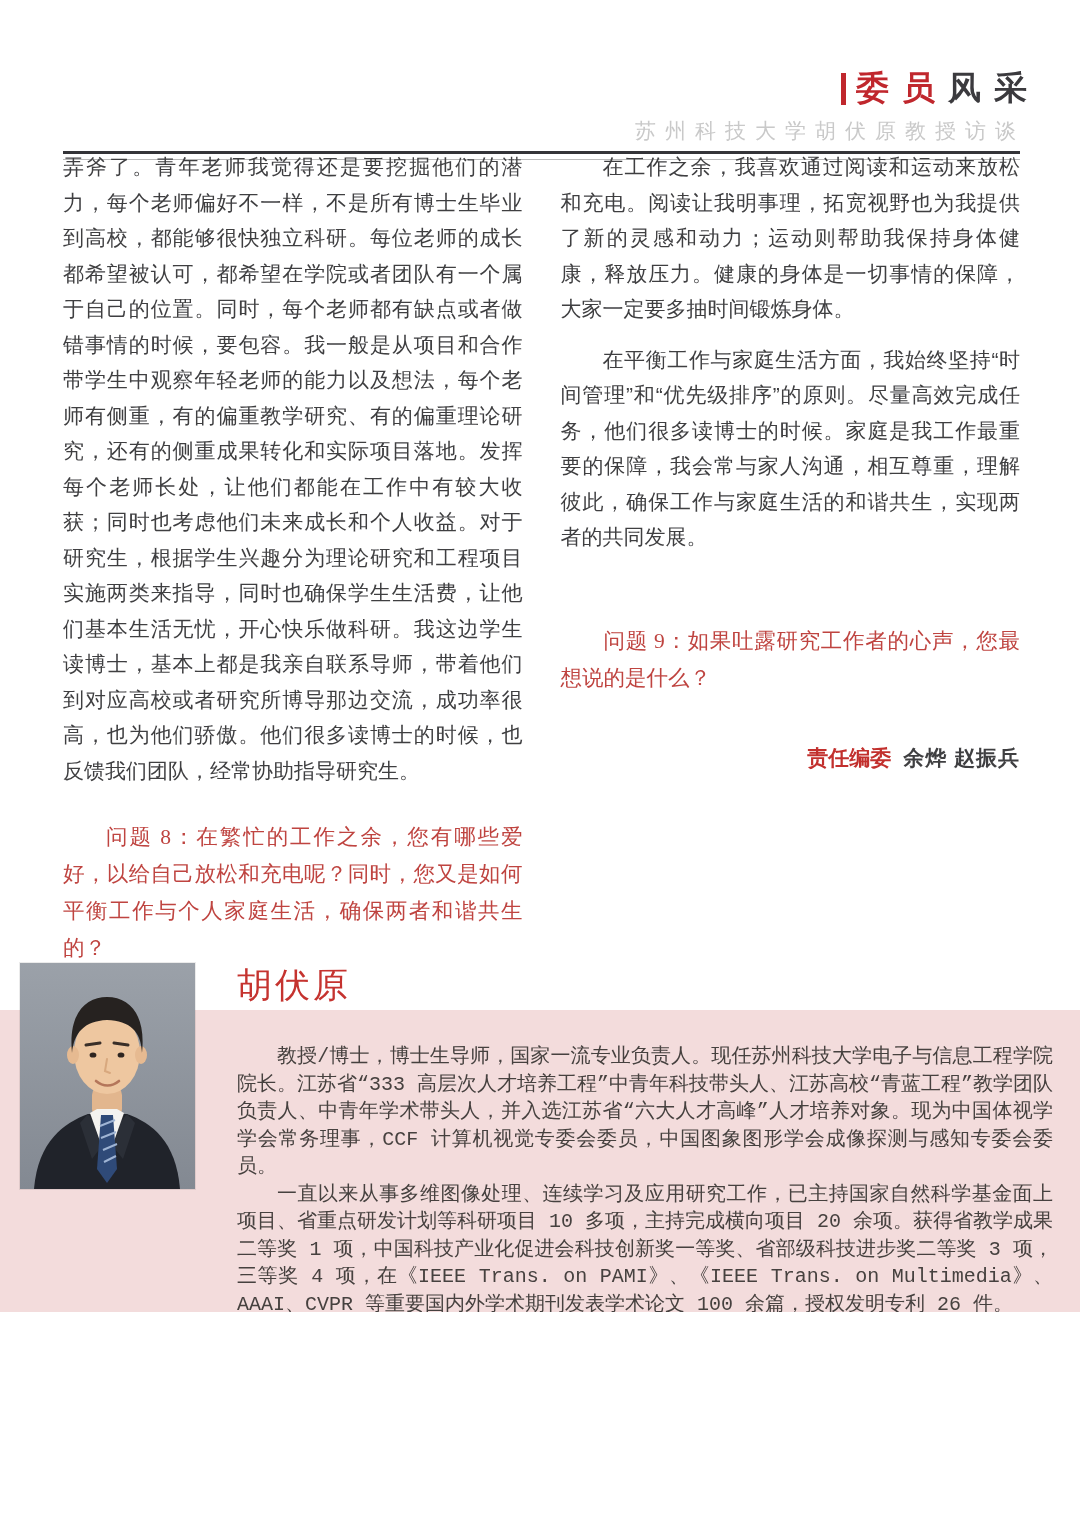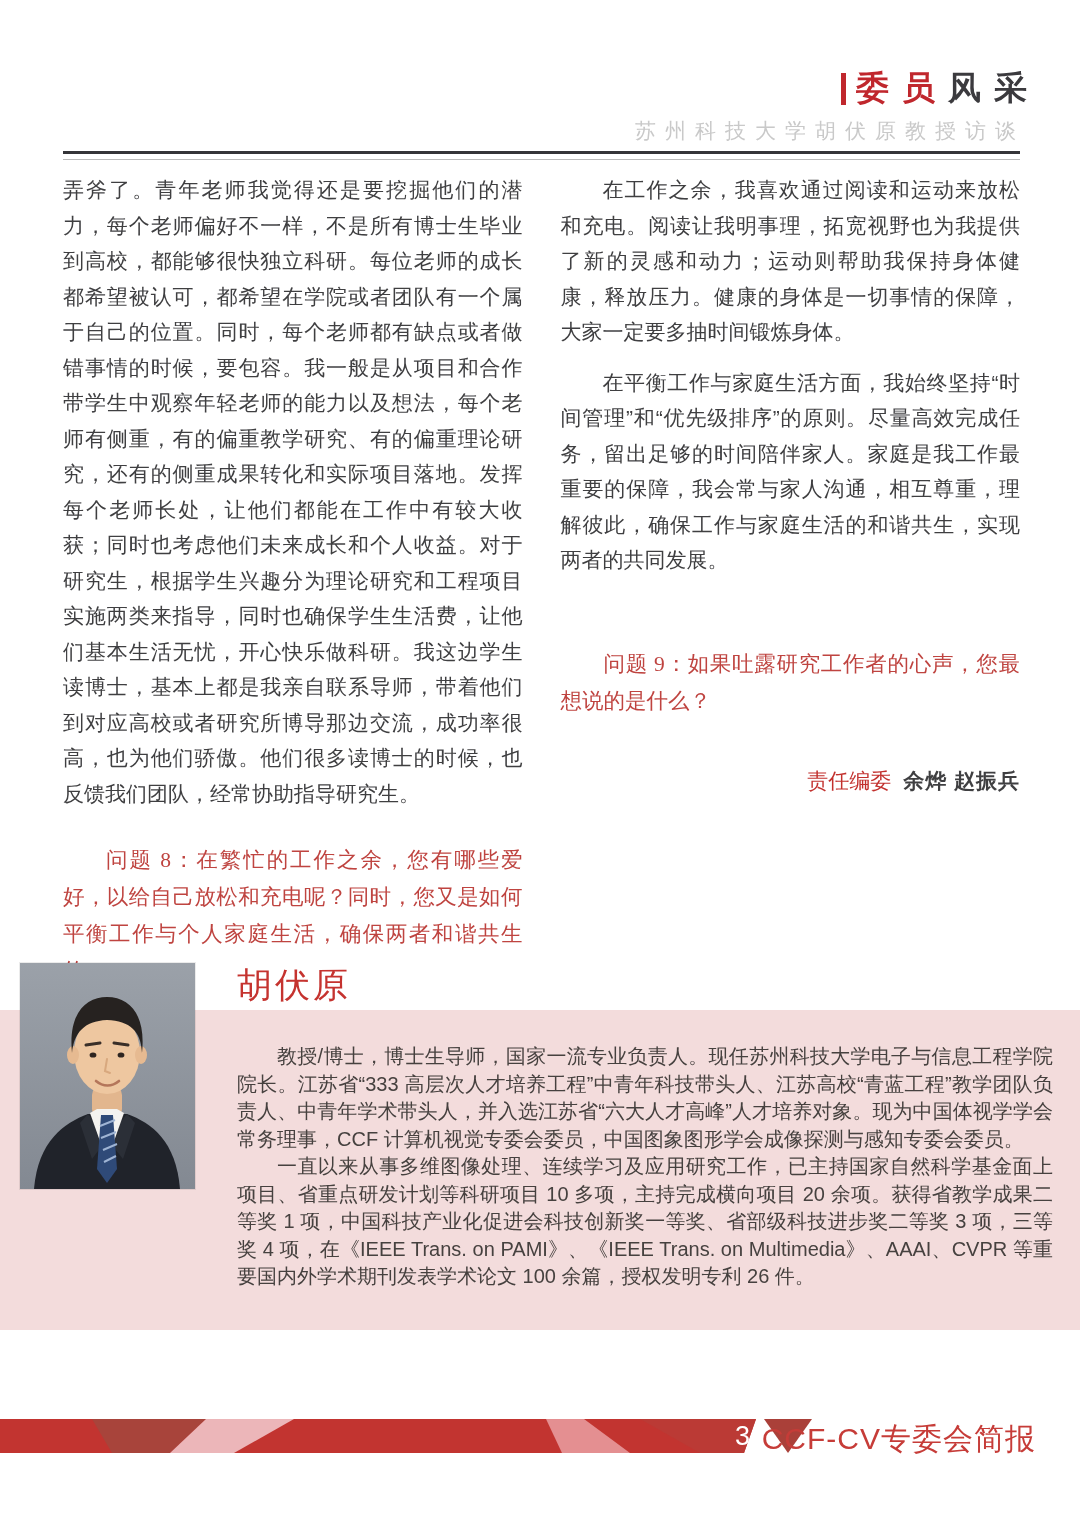--- a/index.html
+++ b/index.html
@@ -1,73 +1,73 @@
 <!DOCTYPE html>
 <html><head>
 <meta charset="utf-8">
 <style>
   html,body{margin:0;padding:0;background:#ffffff;}
   .page{
-    position:relative;width:1080px;height:1527px;background:#ffffff;
+    position:relative;width:1080px;height:1312px;background:#ffffff;
     font-family:"Liberation Sans",sans-serif;overflow:hidden;
   }
   
   .hdr-title{
     position:absolute;top:66px;right:40px;display:flex;align-items:center;
     font-weight:bold;font-size:33px;letter-spacing:13px;white-space:nowrap;
   }
   .hdr-bar{width:5px;height:32px;background:#c0272d;margin-right:10px;}
   .hdr-red{color:#c0272d;}
   .hdr-dark{color:#3b3a3e;font-family:Liberation Serif, serif;}
   .hdr-sub{
     position:absolute;top:117px;right:55px;color:#c9c9c9;
     font-size:21px;letter-spacing:9px;white-space:nowrap;
   }
   .hdr-rule{
     position:absolute;left:63px;right:60px;top:151px;height:5px;
     border-top:3px solid #343438;border-bottom:1px solid #b9b9b9;
   }
   
   .columns{
-    position:absolute;left:63px;right:60px;top:172px;
+    position:absolute;left:63px;right:60px;top:149px;
     display:flex;gap:38px;
   }
   .col{flex:1 1 0;min-width:0;}
   .body-p{
     margin:0;color:#3f3f41;font-size:21px;line-height:35.5px;
     text-align:justify;text-justify:inter-ideograph;
   }
   .indent{text-indent:2em;}
   .question{
     margin:0;color:#bf4440;font-family:"Liberation Serif",serif;
     font-size:21.5px;line-height:37px;text-align:justify;text-indent:2em;
   }
   .q8{margin-top:31px;}
   .p-gap{margin-top:15px;}
   .q9{margin-top:68px;margin-bottom:10px;}
   .p-after-q{margin-top:15px;}
   .editor{
     margin:46px 0 0 0;text-align:right;font-size:21px;line-height:30px;white-space:nowrap;
   }
-  .ed-label{color:#c2302d;font-weight:normal;text-align:center;}
+  .ed-label{color:#c2302d;font-weight:bold;text-align:center;}
   .ed-names{color:#3f3f41;font-weight:600;margin-left:12px;letter-spacing:1px;}
   
   .pink-panel{position:absolute;left:0;top:1010px;width:1080px;height:320px;background:#f3dcdc;}
   .photo{
     position:absolute;left:20px;top:963px;width:175px;height:226px;
     box-shadow:0 0 0 1px rgba(0,0,0,0.08);
   }
   .photo svg{display:block;width:100%;height:100%;}
   .prof-name{
     position:absolute;left:237px;top:950px;color:#c5332f;
     font-size:35px;letter-spacing:3px;font-weight:500;margin-top:12px;
   }
   .bio{
     position:absolute;left:237px;top:1043px;width:816px;
-    font-family:Liberation Sans, sans-serif;font-size:20px;line-height:27.5px;
+    font-family:Liberation Mono, monospace;font-size:20px;line-height:27.5px;
     color:#46413f;text-align:justify;text-justify:inter-ideograph;
   }
   .bio p{margin:0;text-indent:2em;}
   
   .footer-band{position:absolute;left:0;top:1412px;width:1080px;height:60px;}
   .footer-page{
     position:absolute;left:735px;top:1420px;color:#ffffff;
     font-size:27px;line-height:32px;
   }
   .footer-pub{
@@ -88,21 +88,21 @@
   <div class="hdr-sub">苏州科技大学胡伏原教授访谈</div>
   <div class="hdr-rule"></div>
 
   <div class="columns">
     <div class="col">
       <p class="body-p">弄斧了。青年老师我觉得还是要挖掘他们的潜力，每个老师偏好不一样，不是所有博士生毕业到高校，都能够很快独立科研。每位老师的成长都希望被认可，都希望在学院或者团队有一个属于自己的位置。同时，每个老师都有缺点或者做错事情的时候，要包容。我一般是从项目和合作带学生中观察年轻老师的能力以及想法，每个老师有侧重，有的偏重教学研究、有的偏重理论研究，还有的侧重成果转化和实际项目落地。发挥每个老师长处，让他们都能在工作中有较大收获；同时也考虑他们未来成长和个人收益。对于研究生，根据学生兴趣分为理论研究和工程项目实施两类来指导，同时也确保学生生活费，让他们基本生活无忧，开心快乐做科研。我这边学生读博士，基本上都是我亲自联系导师，带着他们到对应高校或者研究所博导那边交流，成功率很高，也为他们骄傲。他们很多读博士的时候，也反馈我们团队，经常协助指导研究生。</p>
       <p class="question q8">问题 8：在繁忙的工作之余，您有哪些爱好，以给自己放松和充电呢？同时，您又是如何平衡工作与个人家庭生活，确保两者和谐共生的？</p>
     </div>
     <div class="col">
       <p class="body-p indent">在工作之余，我喜欢通过阅读和运动来放松和充电。阅读让我明事理，拓宽视野也为我提供了新的灵感和动力；运动则帮助我保持身体健康，释放压力。健康的身体是一切事情的保障，大家一定要多抽时间锻炼身体。</p>
-      <p class="body-p indent p-gap">在平衡工作与家庭生活方面，我始终坚持“时间管理”和“优先级排序”的原则。尽量高效完成任务，留出足够的时间陪伴家人。家庭是我工作最重要的保障，我会常与家人沟通，相互尊重，理解彼此，确保工作与家庭生活的和谐共生，实现两者的共同发展。</p>
+      <p class="body-p indent p-gap">在平衡工作与家庭生活方面，我始终坚持“时间管理”和“优先级排序”的原则。尽量高效完成任务，他们很多读博士的时候。家庭是我工作最重要的保障，我会常与家人沟通，相互尊重，理解彼此，确保工作与家庭生活的和谐共生，实现两者的共同发展。</p>
       <p class="question q9">问题 9：如果吐露研究工作者的心声，您最想说的是什么？</p>
       <p class="editor">
         <span class="ed-label">责任编委</span><span class="ed-names">余烨 赵振兵</span>
       </p>
     </div>
   </div>
 
   <div class="pink-panel"></div>
 
   <div class="photo">

